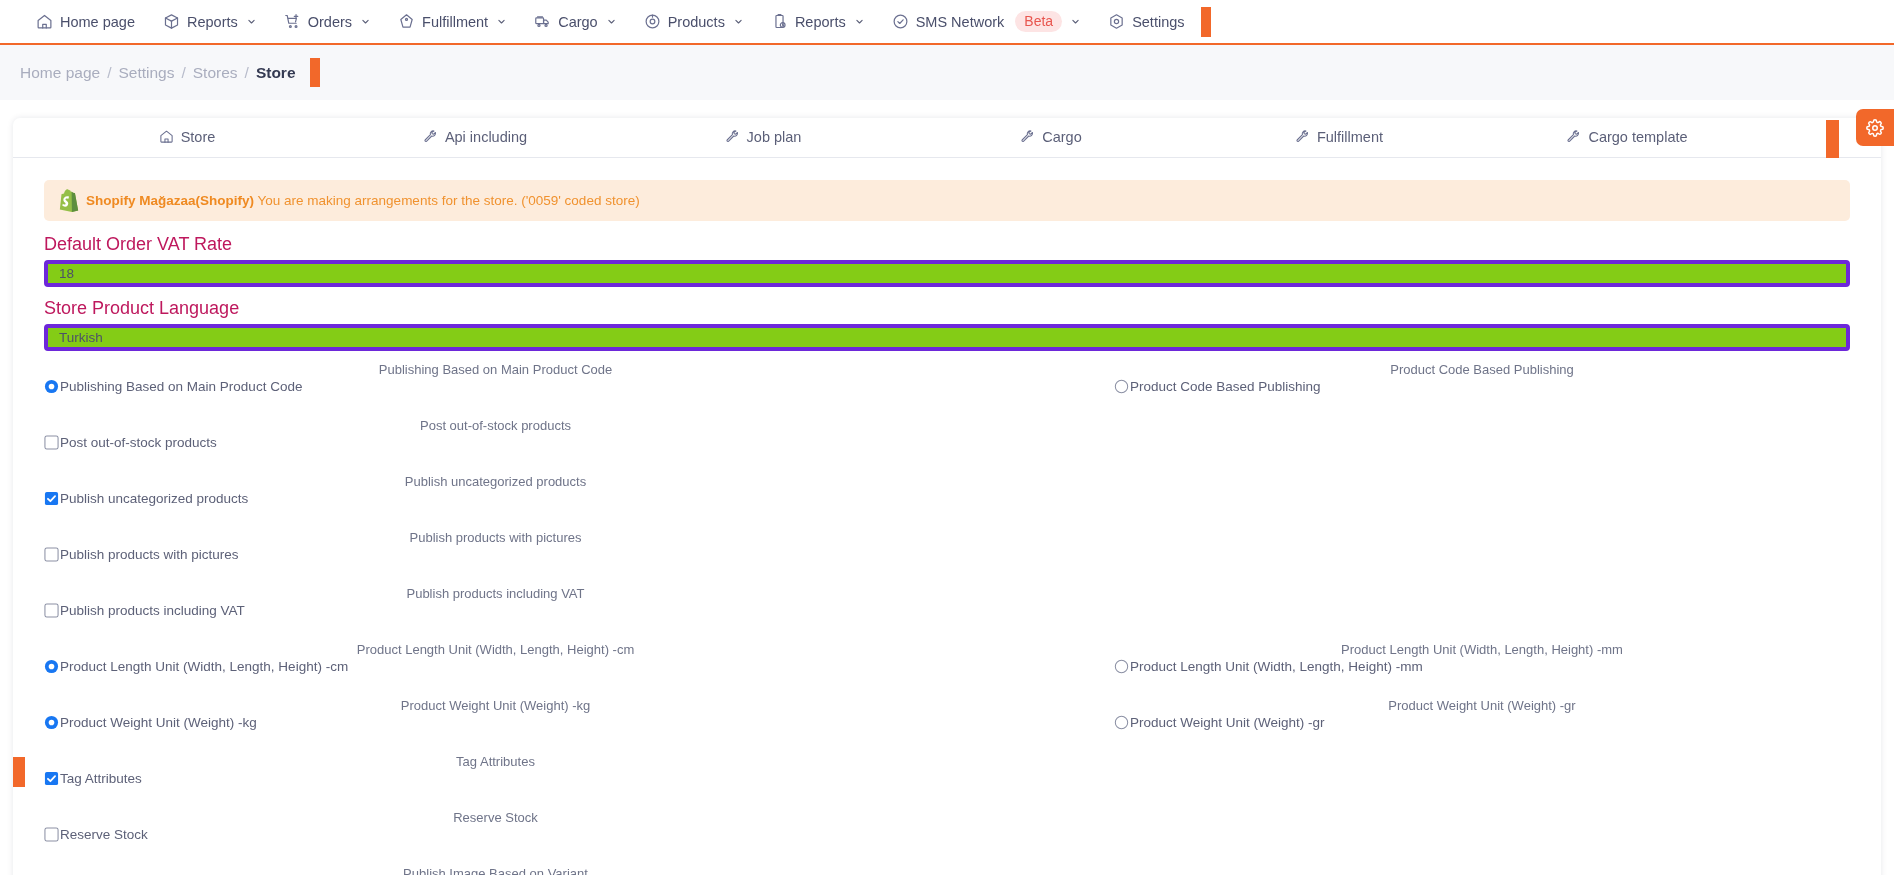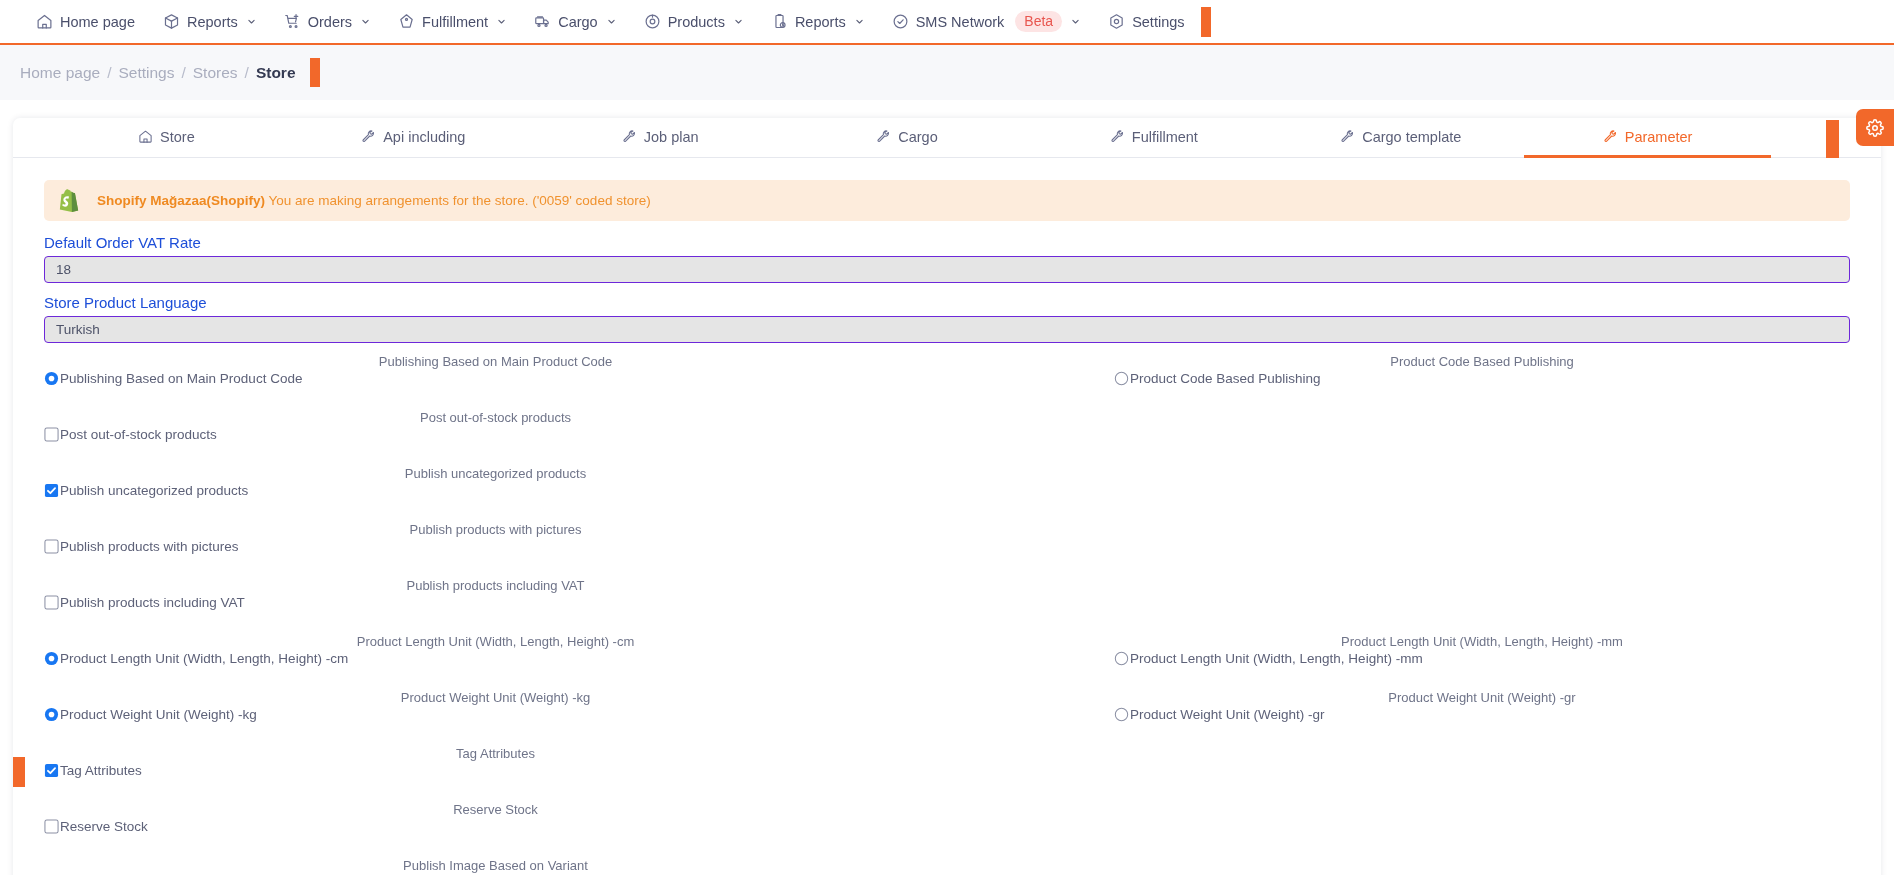--- a/index.html
+++ b/index.html
@@ -138,45 +138,45 @@
 
   
   #alert {
     margin: 22px 31px 0 31px;
     background: #fdecdc;
     border-radius: 5px;
     height: 41px;
     display: flex;
     align-items: center;
     padding-left: 14px;
-    gap: 17px;
+    gap: 6px;
   }
   #alert .shopify-ico { width: 22px; height: 24px; flex: 0 0 auto; }
   #alert .shopify-ico svg { width: 22px; height: 24px; display: block; }
   .alert-text { font-size: 13.5px; color: #f0922f; }
   .alert-text b { font-weight: bold; color: #ef8a22; }
 
   
   #form { padding: 13px 31px 0 31px; }
   .field-label {
-    font-size: 15px;
-    color: #1d4ed8;
+    font-size: 18px;
+    color: #be185d;
     margin-bottom: 5px;
     display: block;
   }
   .text-input {
     width: 100%;
     height: 27px;
-    border: 1px solid #6d28d9;
+    border: 4px solid #6d28d9;
     border-radius: 4px;
     font-size: 13.5px;
     color: #4d5268;
     padding: 0 11px;
     font-family: "Liberation Sans", sans-serif;
-    background: #e5e5e5;
+    background: #84cc16;
     outline: none;
   }
   .field-block { margin-bottom: 11px; }
 
   .opt-grid { display: flex; }
   .opt-col { width: 50%; text-align: center; }
   .opt-col.right { padding-left: 167px; }
   .opt-row { margin-bottom: 11px; height: 45px; }
   .opt-title { font-size: 13px; color: #6f7489; display: block; margin-bottom: 1px; }
   .opt-choice { display: flex; align-items: flex-start; gap: 0px; cursor: pointer; }
@@ -384,28 +384,20 @@
         </span>
         <span>Fulfillment</span>
       </div>
       <div class="tab">
         <span class="tab-ico">
           <svg viewBox="0 0 24 24" fill="none" stroke="currentColor" stroke-width="1.7" stroke-linecap="round" stroke-linejoin="round">
             <path d="M17.5 3.2a4.6 4.6 0 0 0-5.6 5.9L3.4 17.6a1.5 1.5 0 0 0 2.1 2.1l8.5-8.5a4.6 4.6 0 0 0 5.9-5.6l-2.7 2.7-2.4-.6-.6-2.4z"></path>
           </svg>
         </span>
         <span>Cargo template</span>
-      </div>
-      <div class="tab active">
-        <span class="tab-ico">
-          <svg viewBox="0 0 24 24" fill="none" stroke="currentColor" stroke-width="1.7" stroke-linecap="round" stroke-linejoin="round">
-            <path d="M17.5 3.2a4.6 4.6 0 0 0-5.6 5.9L3.4 17.6a1.5 1.5 0 0 0 2.1 2.1l8.5-8.5a4.6 4.6 0 0 0 5.9-5.6l-2.7 2.7-2.4-.6-.6-2.4z"></path>
-          </svg>
-        </span>
-        <span>Parameter</span>
       </div>
     </div>
 
   <div id="alert">
     <span class="shopify-ico">
       <svg viewBox="0 0 24 26" xmlns="http://www.w3.org/2000/svg">
         <path d="M18.3 4.4c-.1-.1-.25-.15-.37-.16l-1.6-.12-1.18-1.17c-.11-.12-.34-.08-.43-.06l-.6.19C13.77 1.76 13.1 1 12 1c-.08 0-.15 0-.23.02C11.44.43 10.95.2 10.5.2 8.1.2 6.95 3.2 6.6 4.73l-2.1.65c-.65.2-.67.22-.76.84L2 22.4l13.2 2.5L22 23.4 18.55 4.7c-.03-.13-.13-.24-.25-.3z" fill="#95bf47"></path>
         <path d="M17.93 4.24l-1.6-.12-1.18-1.17c-.08-.08-.18-.1-.28-.1L15.2 24.9 22 23.4 18.55 4.7c-.03-.13-.13-.24-.25-.3-.1-.1-.25-.15-.37-.16z" fill="#5e8e3e"></path>
         <path d="M12.05 8.27l-.84 2.5s-.74-.4-1.65-.4c-1.33 0-1.4.84-1.4 1.05 0 1.15 3 1.6 3 4.3 0 2.12-1.35 3.48-3.16 3.48-2.18 0-3.29-1.35-3.29-1.35l.58-1.93s1.14 1 2.1 1c.63 0 .89-.5.89-.86 0-1.5-2.46-1.57-2.46-4.04 0-2.07 1.49-4.08 4.5-4.08 1.16 0 1.73.33 1.73.33z" fill="#fff"></path>
       </svg>

